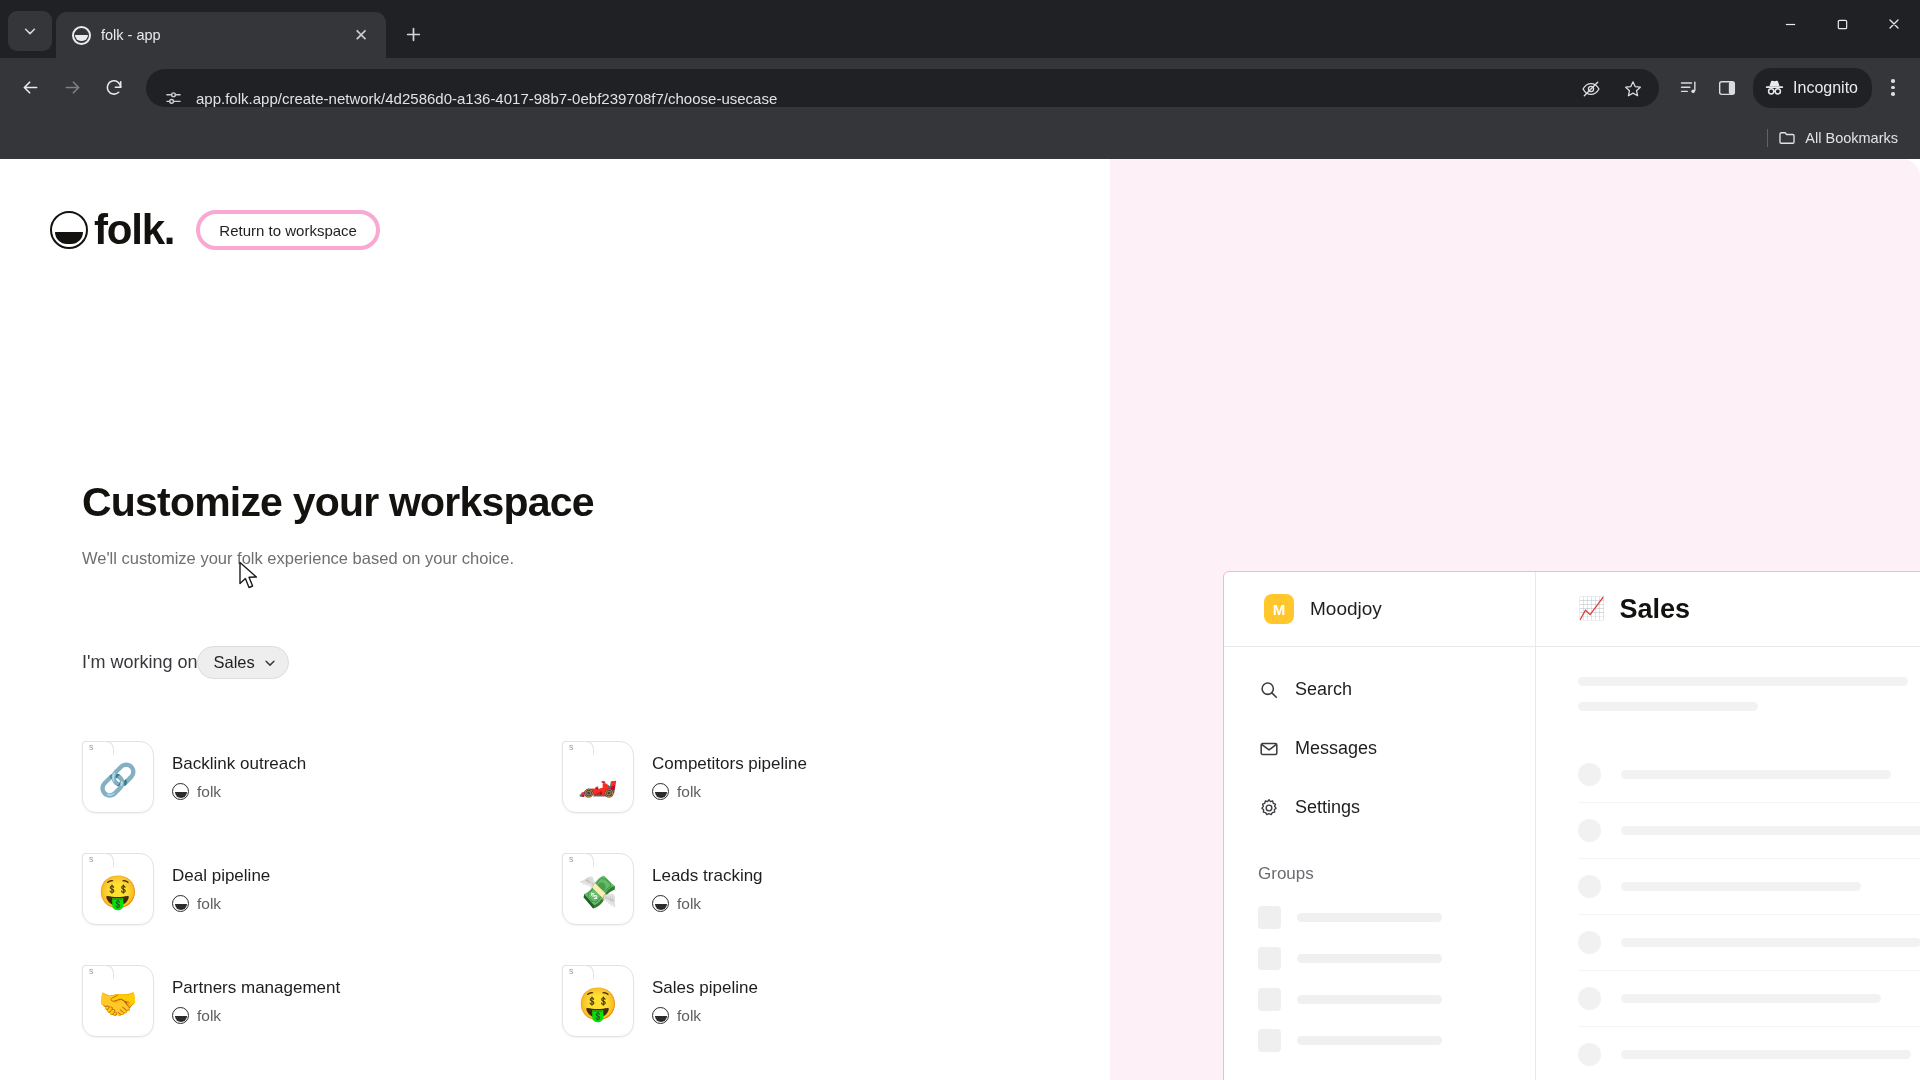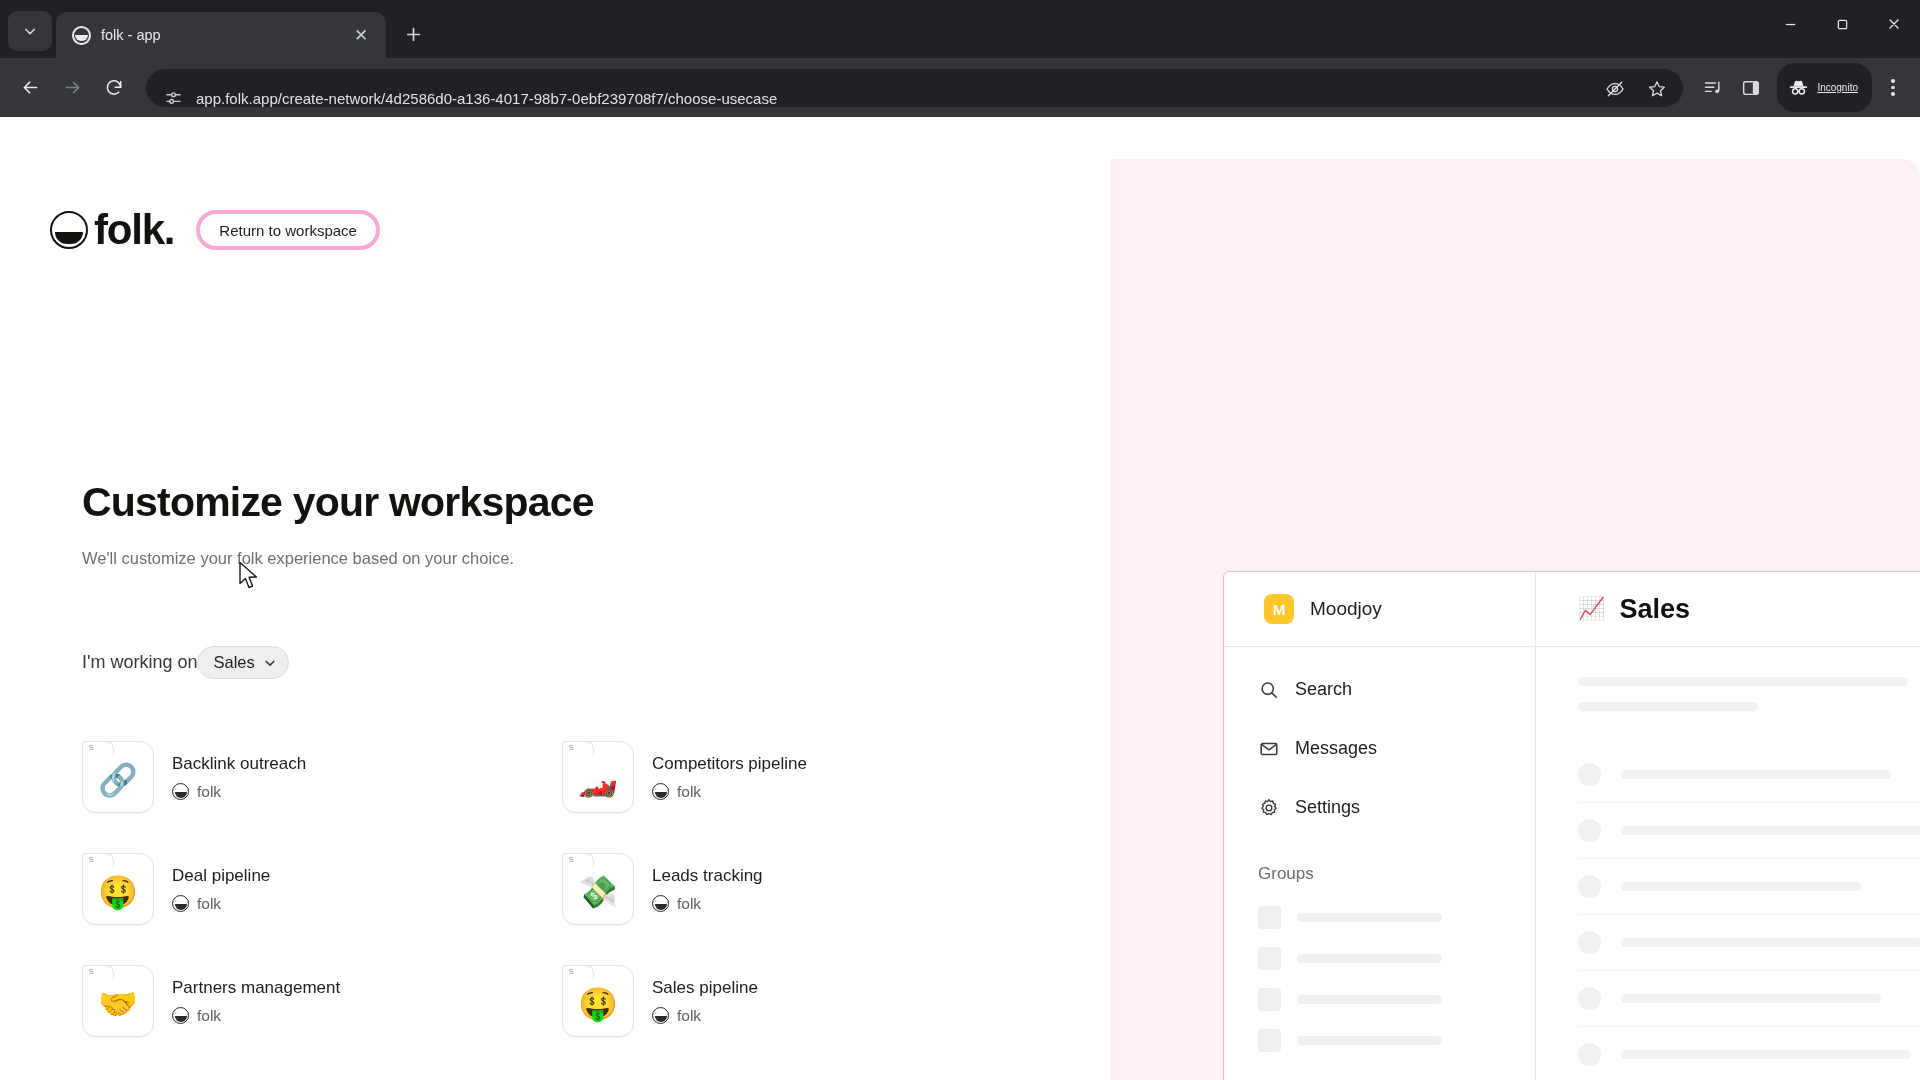--- a/index.html
+++ b/index.html
@@ -81,23 +81,23 @@
   .omni-url {
     flex: 1; color: #e0e2e5; font-size: 15px; white-space: nowrap;
     overflow: hidden; text-overflow: ellipsis;
   }
   .omni-right { display: flex; align-items: center; gap: 6px; }
   .tb-icon {
     width: 36px; height: 36px; flex: 0 0 36px; border-radius: 50%;
     display: flex; align-items: center; justify-content: center; color: #dadce0;
   }
   .incognito-pill {
-    height: 49px; border-radius: 18px; background: #202124;
+    height: 40px; border-radius: 18px; background: #202124;
     display: flex; align-items: center; gap: 8px; padding: 0 14px 0 11px;
-    color: #e8eaed; font-size: 10px; margin-left: 6px; text-decoration: underline;
+    color: #e8eaed; font-size: 16px; margin-left: 6px;
   }
   .menu-dots {
     width: 34px; height: 38px; display: flex; flex-direction: column;
     align-items: center; justify-content: center; gap: 3px; margin-left: 2px;
   }
   .menu-dots i { width: 3.5px; height: 3.5px; border-radius: 50%; background: #dadce0; display: block; }
 
   .bookmarkbar {
     height: 42px; background: #35363a;
     display: flex; align-items: center; justify-content: flex-end;
@@ -332,20 +332,29 @@
       <span>Incognito</span>
     </div>
 
     <div class="menu-dots">
       <i></i>
         <i></i>
         <i></i>
     </div>
   </div>
 
+  <div class="bookmarkbar">
+    <span class="bm-sep"></span>
+    <span class="bm-item">
+      <svg width="18" height="18" viewBox="0 0 20 20">
+        <path d="M2.2 5.6 a1.4 1.4 0 0 1 1.4 -1.4 H8 l1.6 1.9 H16.4 a1.4 1.4 0 0 1 1.4 1.4 V14.4 a1.4 1.4 0 0 1 -1.4 1.4 H3.6 a1.4 1.4 0 0 1 -1.4 -1.4 Z" fill="none" stroke="currentColor" stroke-width="1.5" stroke-linejoin="round"></path>
+      </svg>
+      <span>All Bookmarks</span>
+    </span>
+  </div>
 
   <div class="viewport">
 
     <div class="page-left">
 
       <div class="brandrow">
         <span class="logo-wrap">
           <span class="logo-mark"></span>
           <span class="logo-text">folk.</span>
         </span>

